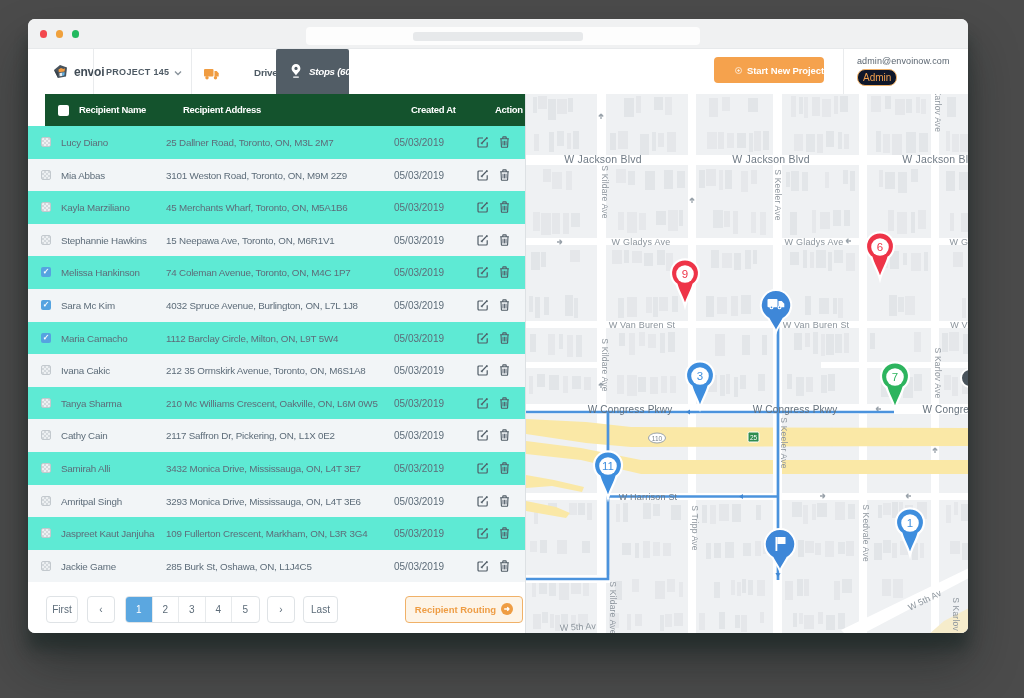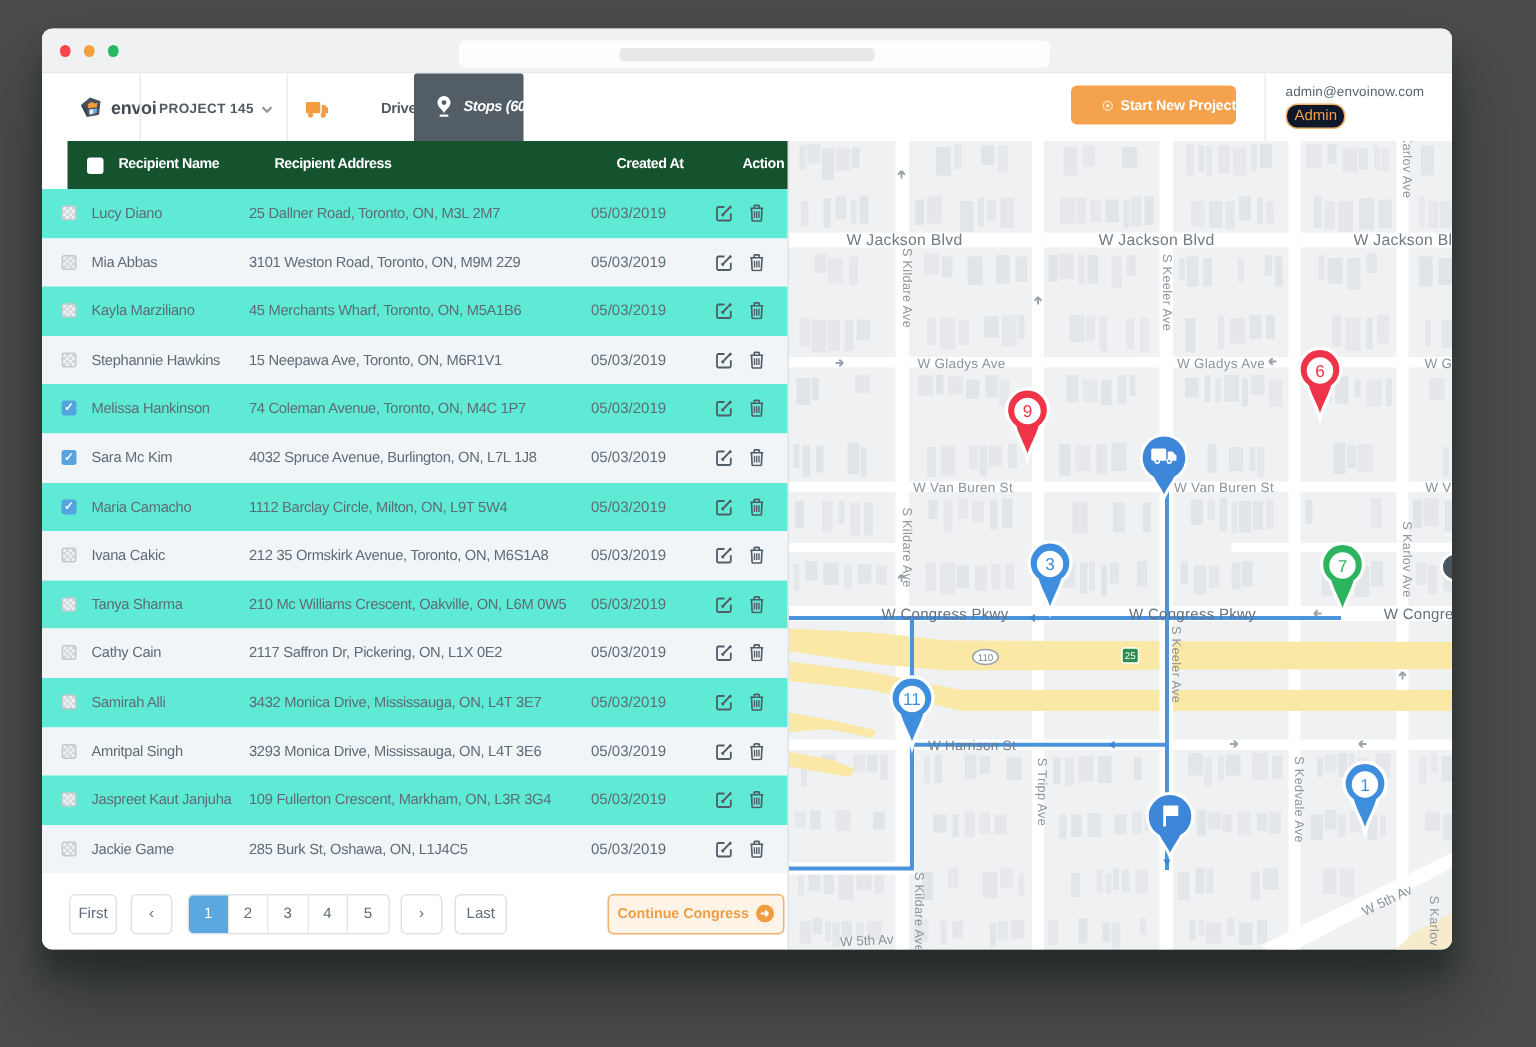--- a/index.html
+++ b/index.html
@@ -347,21 +347,21 @@
     <div class="pgrp">
         <i class="act">1</i>
         <i>2</i>
         <i>3</i>
         <i>4</i>
         <i>5</i>
       </div>
     <div class="pbtn" style="left:239px;width:28px">›</div>
     <div class="pbtn" style="left:275px;width:35px">Last</div>
     <div class="crt">
-        <span>Continue Congress</span>
+        <span>Recipient Routing</span>
         <svg width="12" height="12" viewBox="0 0 12 12">
           <circle cx="6" cy="6" r="6" fill="#ef9d43"></circle>
           <path d="M3.2,6 H8.2 M8.2,6 L6.2,4.2 M8.2,6 L6.2,7.8" stroke="#fff" stroke-width="1.3" fill="none"></path>
         </svg>
       </div>
   </div>
   <div class="vline"></div>
   <div class="map">
       <svg width="443" height="541" viewBox="0 0 443 541" style="display:block">
         <rect width="443" height="541" fill="#eff1f3"></rect>

